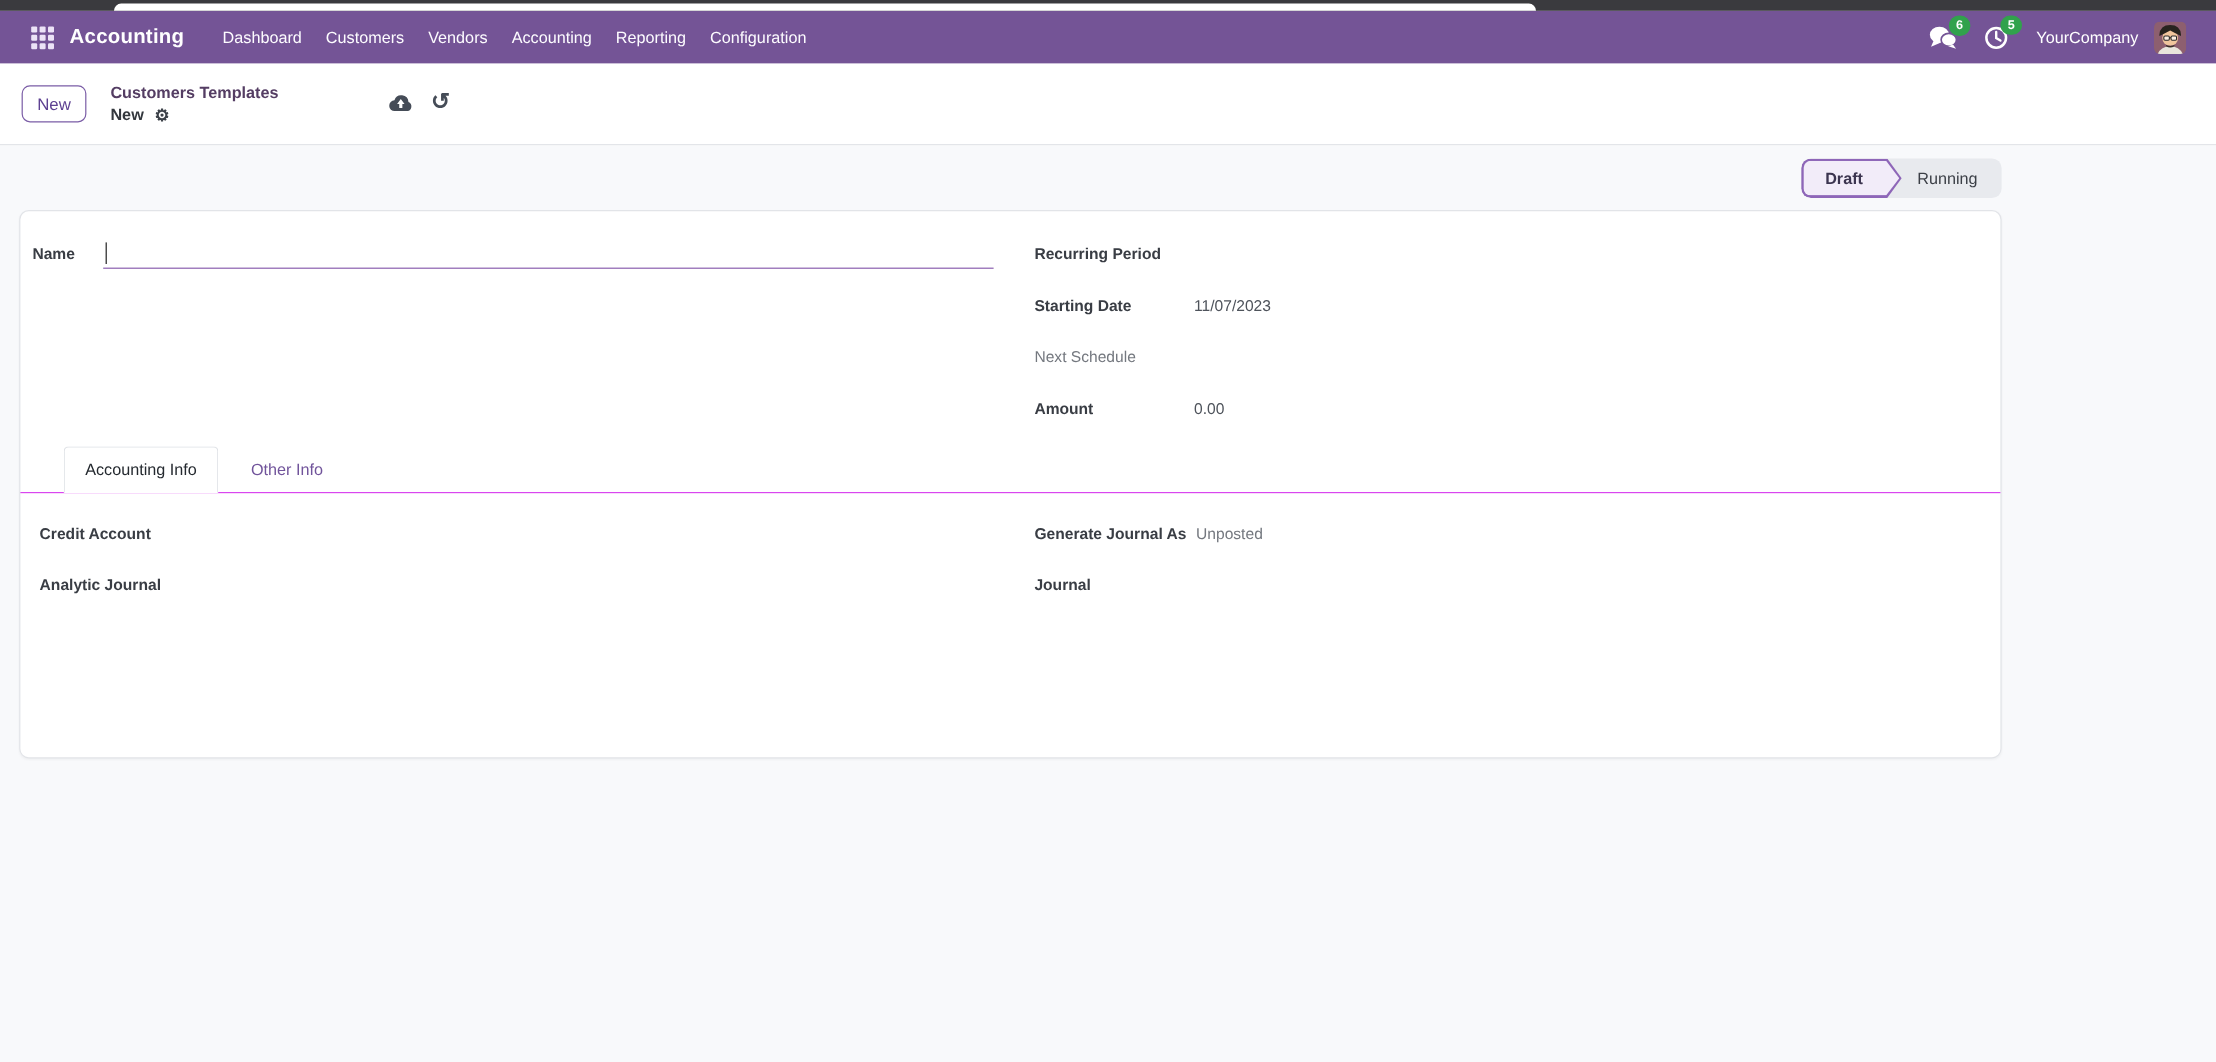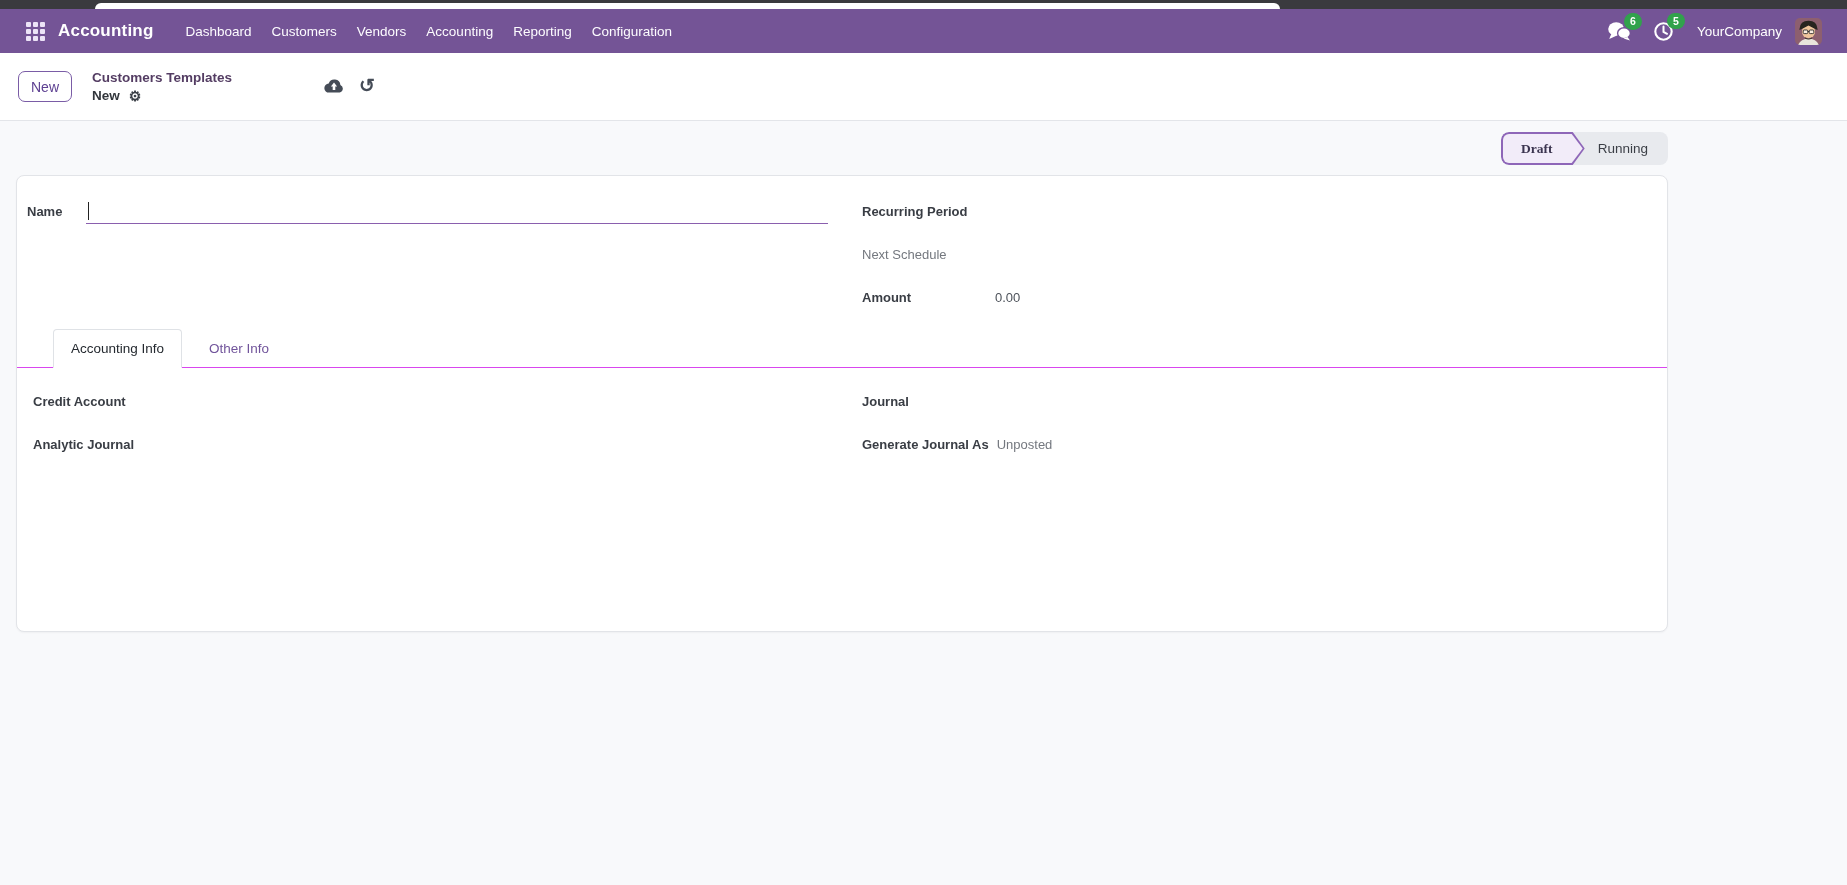--- a/index.html
+++ b/index.html
@@ -43,21 +43,21 @@
   .gear{font-size:14px; color:#3c4148; margin-left:9px; cursor:pointer; line-height:1;}
   .dirty-icons{display:flex; align-items:center; gap:15px; margin-left:92px;}
   .undo{font-size:19px; font-weight:700; color:var(--iconDark); cursor:pointer; line-height:1; margin-top:-2px;}
   .cloud{cursor:pointer; display:flex;}
   
   .content{height:764px; padding-top:11px;}
   .status-row{display:flex; justify-content:flex-end; padding-right:179px; margin-bottom:10px;}
   .statusbar{display:flex; background:var(--pillBg); border-radius:8px; height:33px; overflow:hidden;}
   .step-draft{position:relative; width:84px; flex:none; cursor:pointer;
     clip-path:polygon(0 0, calc(100% - 12px) 0, 100% 50%, calc(100% - 12px) 100%, 0 100%);
-    background:var(--draftBorder); border-radius:8px 0 0 8px;font-family:Liberation Serif, serif;}
+    background:var(--draftBorder); border-radius:8px 0 0 8px;}
   .step-draft .fill{position:absolute; inset:2px;
     clip-path:polygon(0 0, calc(100% - 11px) 0, 100% 50%, calc(100% - 11px) 100%, 0 100%);
     background:var(--draftFill); border-radius:6px 0 0 6px;}
   .step-draft span{position:absolute; inset:0 12px 0 0; display:flex; align-items:center;
     justify-content:center; font-size:13.5px; font-weight:600; color:#3c3550;}
   .step-running{display:flex; align-items:center; padding:0 20px 0 13px;
     font-size:13.5px; font-weight:500; color:#3b3f46; cursor:pointer;}
   
   .card{margin:0 179px 0 16px; height:457px; background:#fff;
     border:1px solid var(--cardBorder); border-radius:8px; box-shadow:0 1px 2px rgba(0,0,0,.04);}
@@ -187,20 +187,24 @@
             <span class="val"></span>
           </div>
         </div>
       </div>
       <div class="col-r">
         <div class="frow">
           <span class="lbl">Recurring Period</span>
           <div class="field-box"><span class="val"></span></div>
         </div>
         <div class="frow">
+          <span class="lbl">Starting Date</span>
+          <span class="val">11/07/2023</span>
+        </div>
+        <div class="frow">
           <span class="lbl muted">Next Schedule</span>
           <span class="val"></span>
         </div>
         <div class="frow">
           <span class="lbl">Amount</span>
           <span class="val">0.00</span>
         </div>
       </div>
     </div>
 
@@ -215,24 +219,24 @@
           <span class="lbl tab-lbl">Credit Account</span>
           <div class="field-box"></div>
         </div>
         <div class="frow">
           <span class="lbl tab-lbl">Analytic Journal</span>
           <div class="field-box"></div>
         </div>
       </div>
       <div class="col-r">
         <div class="frow">
+          <span class="lbl">Generate Journal As</span>
+          <span class="val" style="color:var(--muted)">Unposted</span>
+        </div>
+        <div class="frow">
           <span class="lbl">Journal</span>
           <div class="field-box"></div>
         </div>
-        <div class="frow">
-          <span class="lbl">Generate Journal As</span>
-          <span class="val" style="color:var(--muted)">Unposted</span>
-        </div>
       </div>
     </div>
   </div>
 
 </div>
 
 </body></html>

